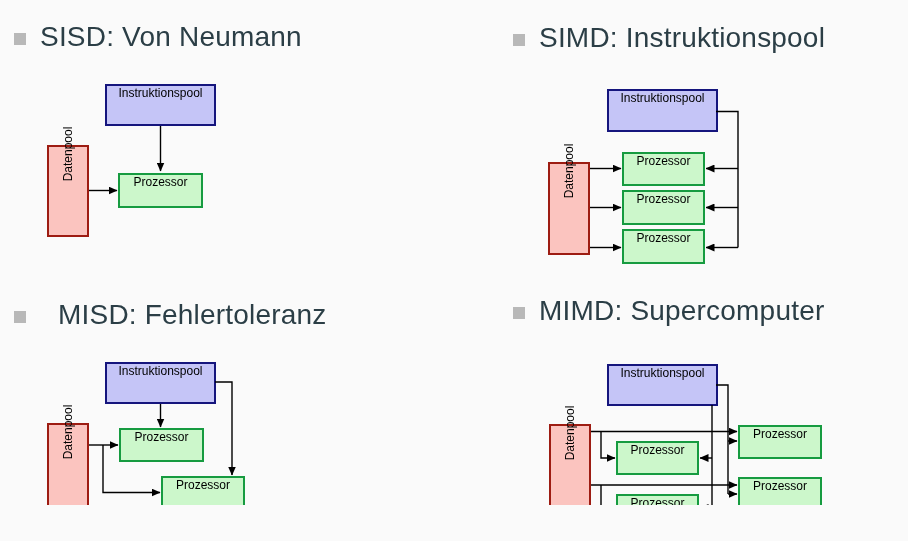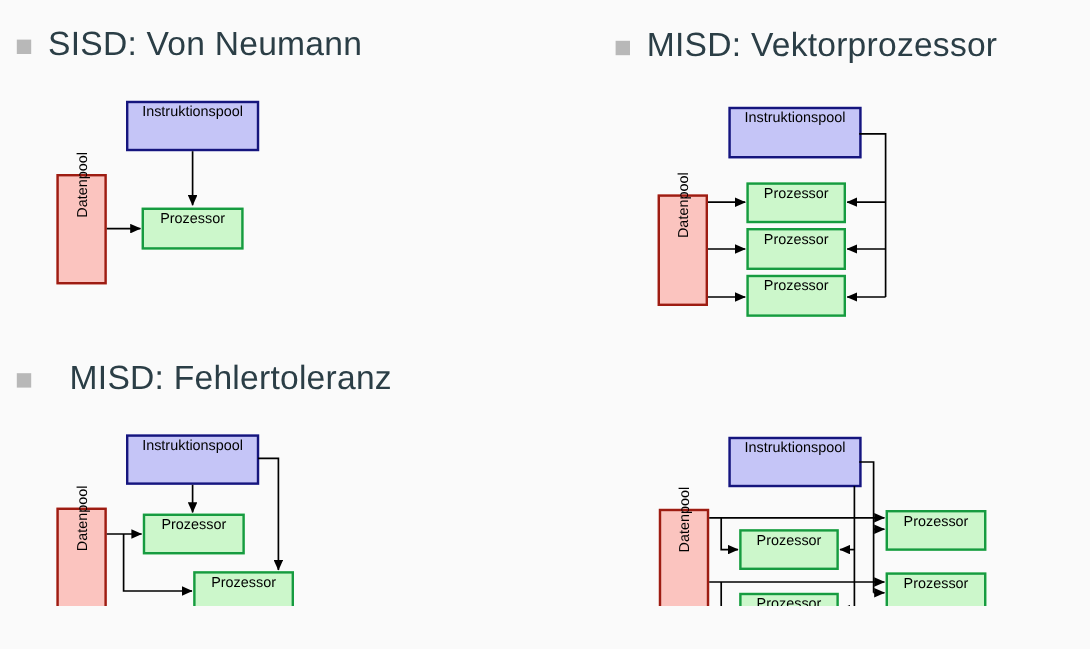--- a/index.html
+++ b/index.html
@@ -81,25 +81,29 @@
 <body>
 
 <div id="slide">
 
   <div class="heading" style="left:14px; top:20px;">
     <span class="bullet"></span>
     <span>SISD: Von Neumann</span>
   </div>
   <div class="heading" style="left:513px; top:21px;">
     <span class="bullet"></span>
-    <span>MISD: Vektorprozessor</span>
+    <span>SIMD: Instruktionspool</span>
   </div>
   <div class="heading" style="left:14px; top:298px;gap:32px;">
     <span class="bullet"></span>
     <span>MISD: Fehlertoleranz</span>
+  </div>
+  <div class="heading" style="left:513px; top:294px;">
+    <span class="bullet"></span>
+    <span>MIMD: Supercomputer</span>
   </div>
 
   <div class="box instr" style="left:105px; top:84px; width:111px; height:42px;">
     <span>Instruktionspool</span>
   </div>
   <div class="box datap" style="left:47px; top:145px; width:42px; height:92px;">
     <span class="vlabel">Datenpool</span>
   </div>
   <div class="box proc" style="left:118px; top:173px; width:85px; height:35px;">
     <span>Prozessor</span>

